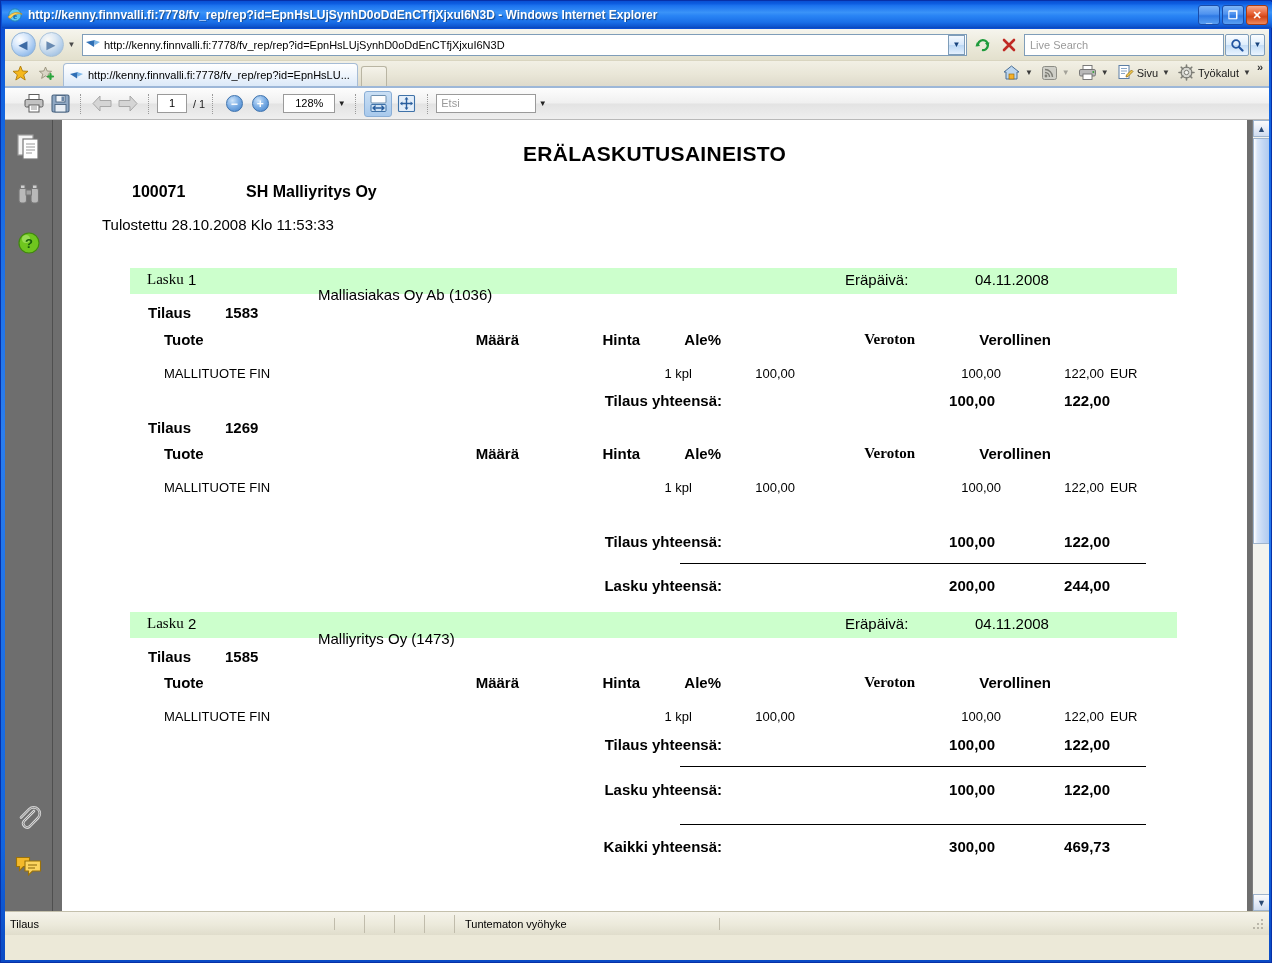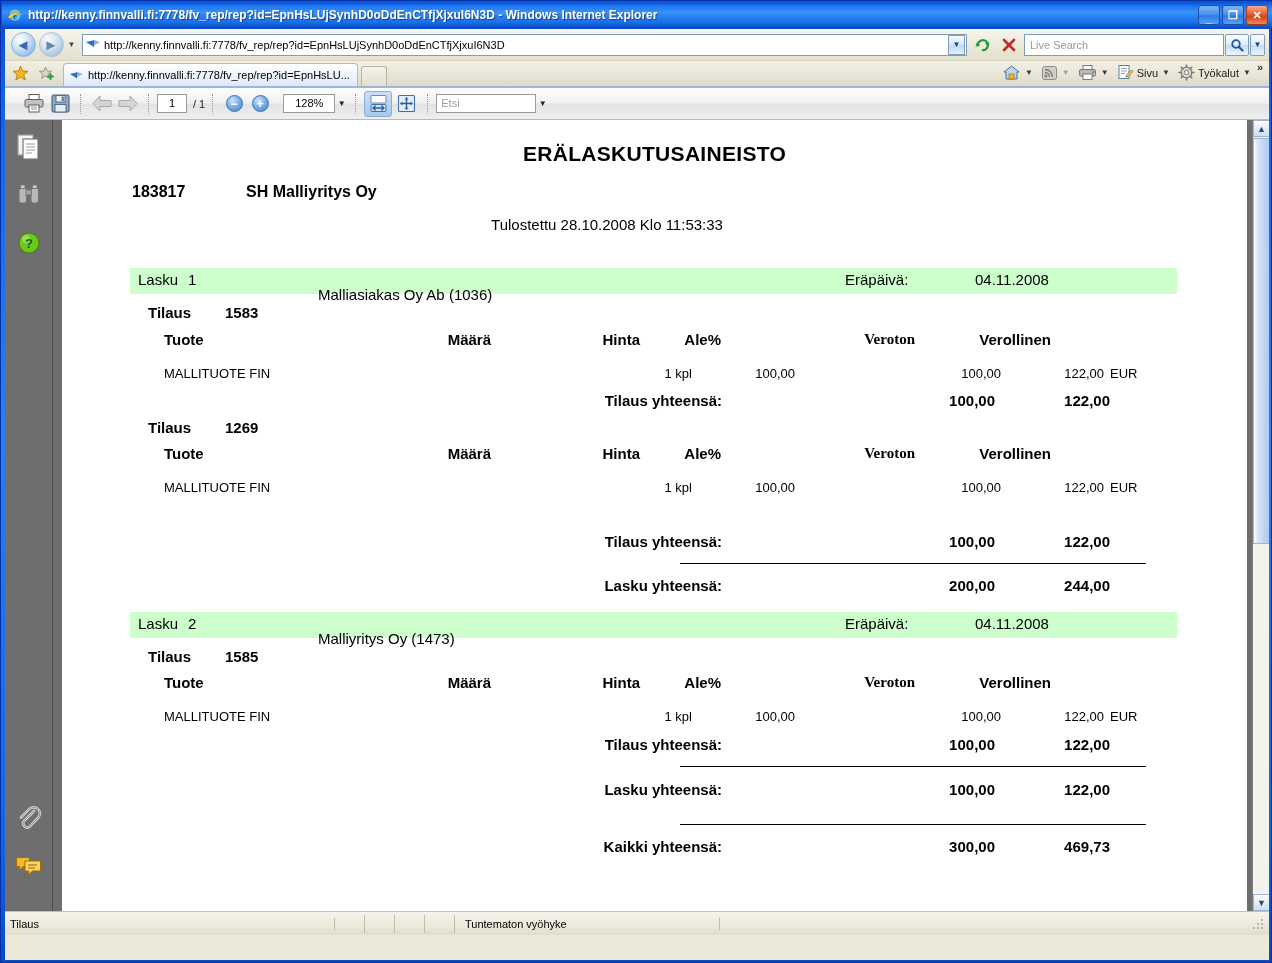--- a/index.html
+++ b/index.html
@@ -285,40 +285,40 @@
     position: absolute; left: 0; top: 0; width: 1049px; height: 100%;
     font-family: "Liberation Sans", sans-serif;
     color: #000;
   }
   .doc-title {
     position: absolute; left: 0; top: 22px; width: 1185px; text-align: center;
     font-size: 21px; font-weight: bold; letter-spacing: .3px;
   }
   .hdr-num { position: absolute; left: 70px; top: 63px; font-size: 16px; font-weight: bold; }
   .hdr-name { position: absolute; left: 184px; top: 63px; font-size: 16px; font-weight: bold; }
-  .hdr-print { position: absolute; left: 0; top: 96px; width: 1050px; text-align: center;
+  .hdr-print { position: absolute; left: 0; top: 96px; width: 1050px; text-align: left;
                font-size: 15px; padding-left: 40px; }
 
   .inv-bar {
     position: absolute; left: 68px; width: 1047px; height: 26px;
     background: #ccffcc;
     font-size: 15px;
   }
-  .inv-bar .lbl  { position: absolute; left: 8px;  top: 3px; }
+  .inv-bar .lbl  { position: absolute; left: 17px;  top: 3px; font-family: Liberation Serif, serif; }
   .inv-bar .no   { position: absolute; left: 58px; top: 3px; }
   .inv-bar .cust { position: absolute; left: 188px; top: 18px; }
   .inv-bar .due-lbl { position: absolute; left: 715px; top: 3px; }
   .inv-bar .due-val { position: absolute; left: 845px; top: 3px; }
 
   .ord-lbl  { position: absolute; font-size: 15px; font-weight: bold; left: 86px; }
   .ord-no   { position: absolute; font-size: 15px; font-weight: bold; left: 163px; }
 
   .colhdr { position: absolute; font-size: 15px; font-weight: bold; }
   .ch-tuote     { left: 102px; }
-  .ch-maara     { right: 620px; }
+  .ch-maara     { right: 592px; }
   .ch-hinta     { right: 471px; }
   .ch-ale       { right: 390px; }
   .ch-veroton   { right: 196px; font-family: Liberation Serif, serif; }
   .ch-verollinen{ right: 60px; }
 
   .line-name { position: absolute; left: 102px; font-size: 13px; }
   .line-qty  { position: absolute; font-size: 13px; text-align: right; width: 90px; left: 540px; }
   .line-price{ position: absolute; font-size: 13px; text-align: right; width: 90px; left: 643px; }
   .line-net  { position: absolute; font-size: 13px; text-align: right; width: 90px; left: 849px; }
   .line-gross{ position: absolute; font-size: 13px; text-align: right; width: 90px; left: 952px; }
@@ -594,21 +594,21 @@
             <path d="M13 11 h9 M13 14 h7" stroke="#8a6508" stroke-width="1.1"></path>
           </svg>
         </span>
       </div>
 
       <div id="pdf-page-wrap">
         <div id="pdf-page">
           <div class="doc">
 
             <div class="doc-title">ERÄLASKUTUSAINEISTO</div>
-            <div class="hdr-num">183817</div>
+            <div class="hdr-num">100071</div>
             <div class="hdr-name">SH Malliyritys Oy</div>
             <div class="hdr-print">Tulostettu 28.10.2008 Klo 11:53:33</div>
 
             <div class="inv-bar" style="top:148px">
               <span class="lbl">Lasku</span>
               <span class="no">1</span>
               <span class="cust">Malliasiakas Oy Ab  (1036)</span>
               <span class="due-lbl">Eräpäivä:</span>
               <span class="due-val">04.11.2008</span>
             </div>

